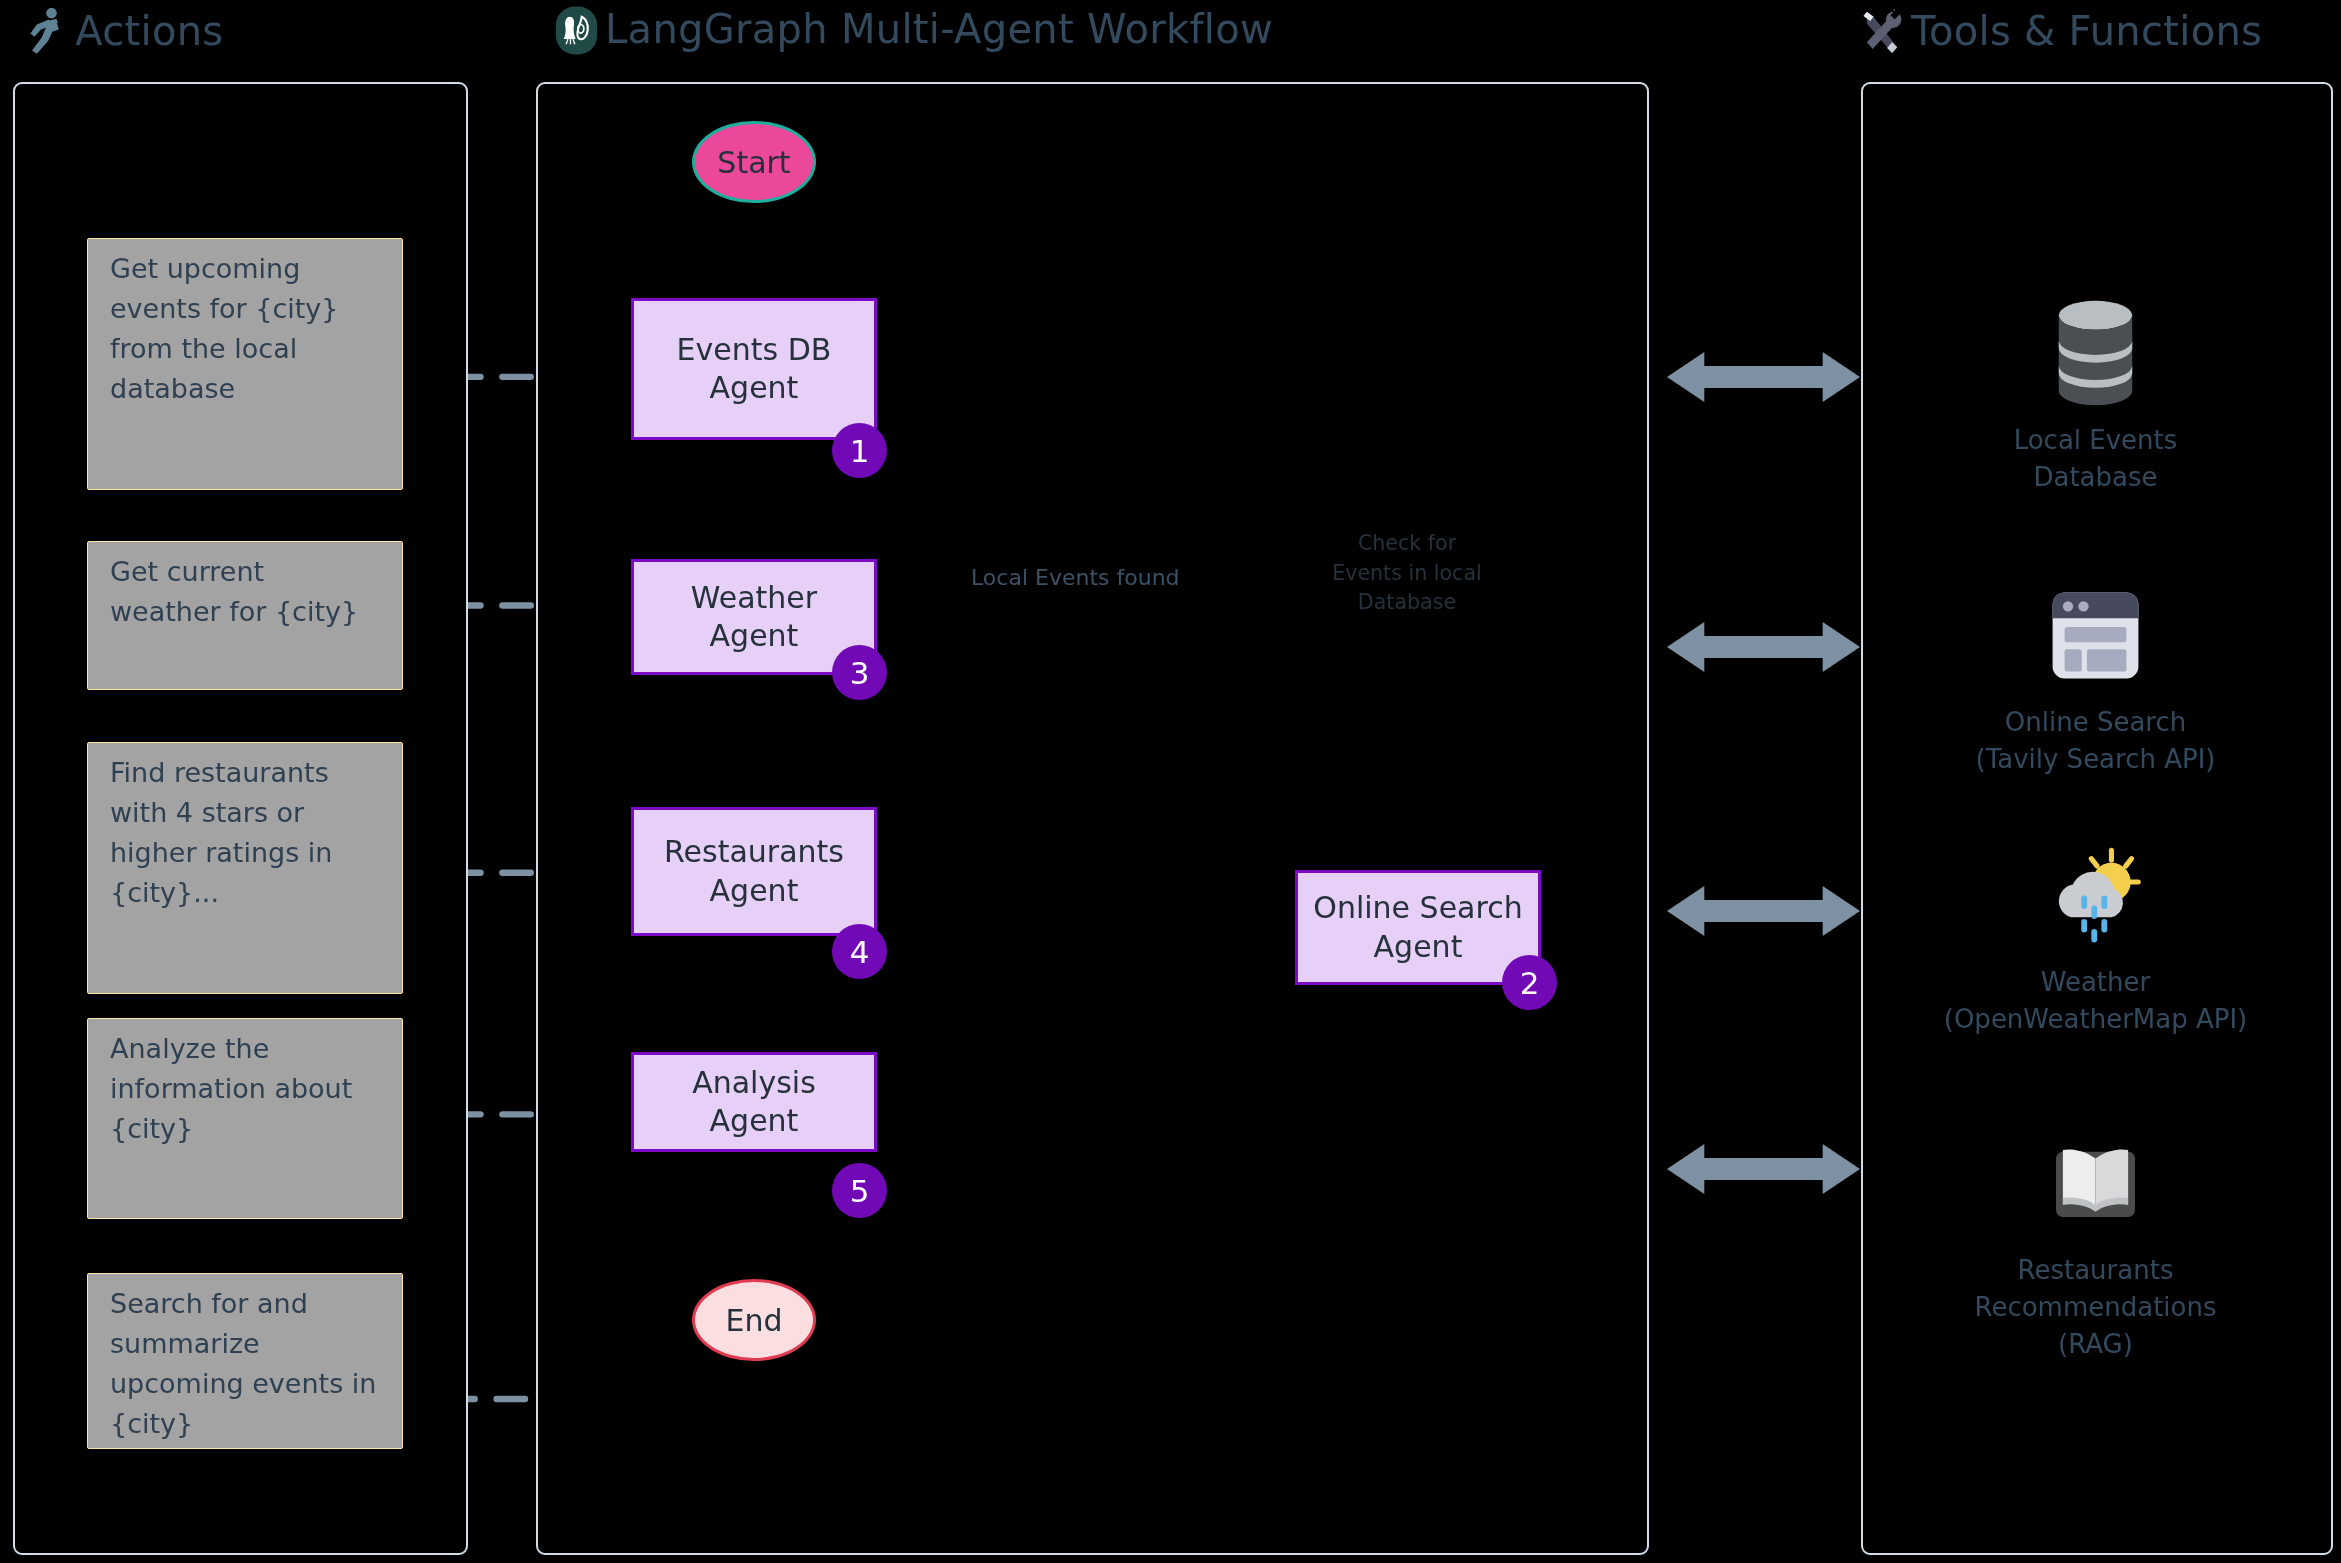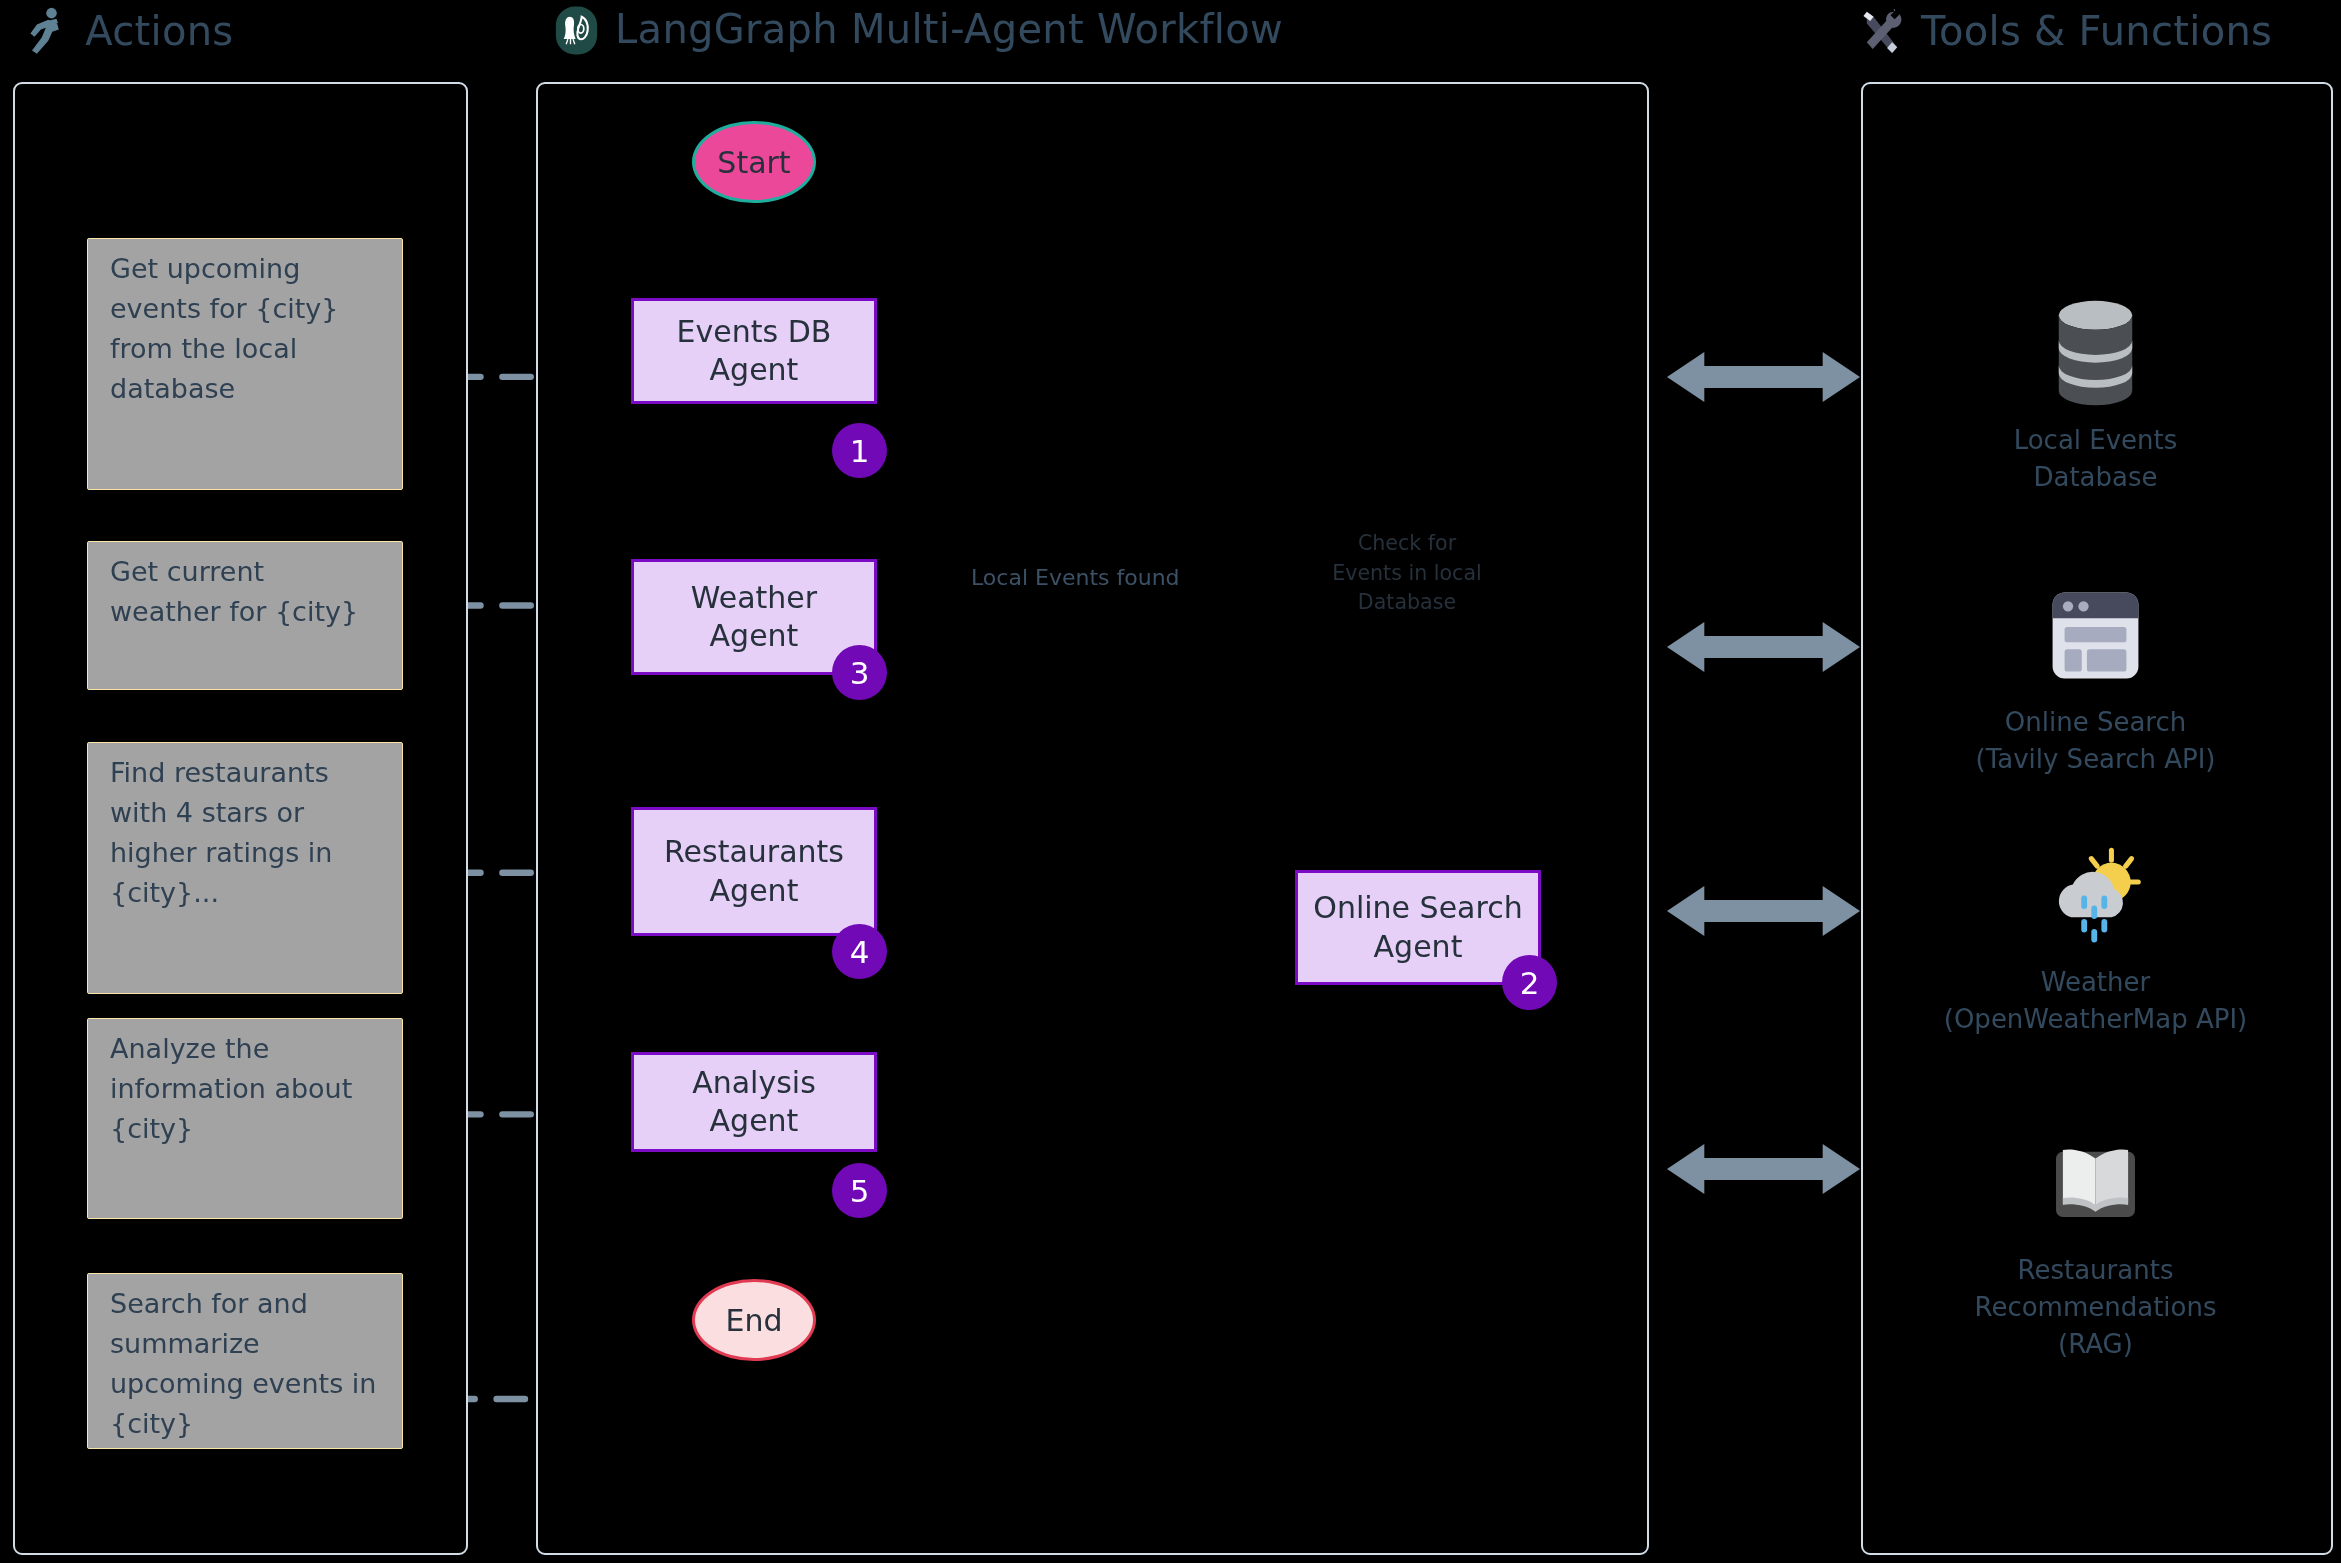--- a/index.html
+++ b/index.html
@@ -7,21 +7,21 @@
        font-family:"DejaVu Sans", sans-serif;}
   .stage{position:absolute;left:0;top:0;width:2342px;height:1564px;}
 
   
   .panel{position:absolute;border:2.6px solid #d2dce6;border-radius:9px;background:#000;}
   #panel-actions{left:13px;  top:82px; width:451px;  height:1469px;}
   #panel-workflow{left:536px; top:82px; width:1109px; height:1469px;}
   #panel-tools{left:1861px; top:82px; width:468px;  height:1469px;}
 
   
-  .panel-header{position:absolute;display:flex;align-items:center;gap:14px;}
+  .panel-header{position:absolute;display:flex;align-items:center;gap:4px;}
   .panel-header .ttl{color:#334a5e;font-size:40px;font-weight:400;letter-spacing:0.3px;
                      white-space:nowrap;}
   #hdr-actions{left:19.3px;  top:5.2px;}
   #hdr-workflow{left:549px; top:2.6px;}
   #hdr-tools{left:1855px; top:5.2px;}
   .hdr-icon{width:52px;height:52px;flex:0 0 52px;position:relative;}
 
   
   .action-card{position:absolute;left:87px;width:316px;background:#a3a3a3;
                border:1.3px solid #fae6a2;border-radius:1.9px;
@@ -35,21 +35,21 @@
 
   
   .node{position:absolute;box-sizing:border-box;display:flex;align-items:center;
         justify-content:center;text-align:center;color:#26313c;}
   .term{border-radius:50%;font-size:30px;}
   #node-start{left:692px;top:121px;width:124px;height:82px;
               background:#ec4899;border:3.2px solid #1fae9e;}
   #node-end{left:692px;top:1279px;width:124px;height:82px;
             background:#fbdfe0;border:3.2px solid #e03b52;}
   .agent{background:#e6d0f7;border:3.9px solid #7b0bc4;font-size:30px;line-height:1.28;}
-  #node-events{left:631px;  top:298px;  width:246px;height:106px;}
+  #node-events{left:631px;  top:298px;  width:246px;height:142px;}
   #node-weather{left:631px; top:559px;  width:246px;height:116px;}
   #node-restaurants{left:631px;top:807px;width:246px;height:129px;}
   #node-analysis{left:631px;top:1052px; width:246px;height:100px;}
   #node-search{left:1295px; top:870px; width:246px;height:115px;}
 
   
   .badge{position:absolute;width:55px;height:55px;border-radius:50%;
          background:#7209b7;color:#fff;font-size:31px;display:flex;
          align-items:center;justify-content:center;}
   #badge-1{left:832px;top:423px;}

